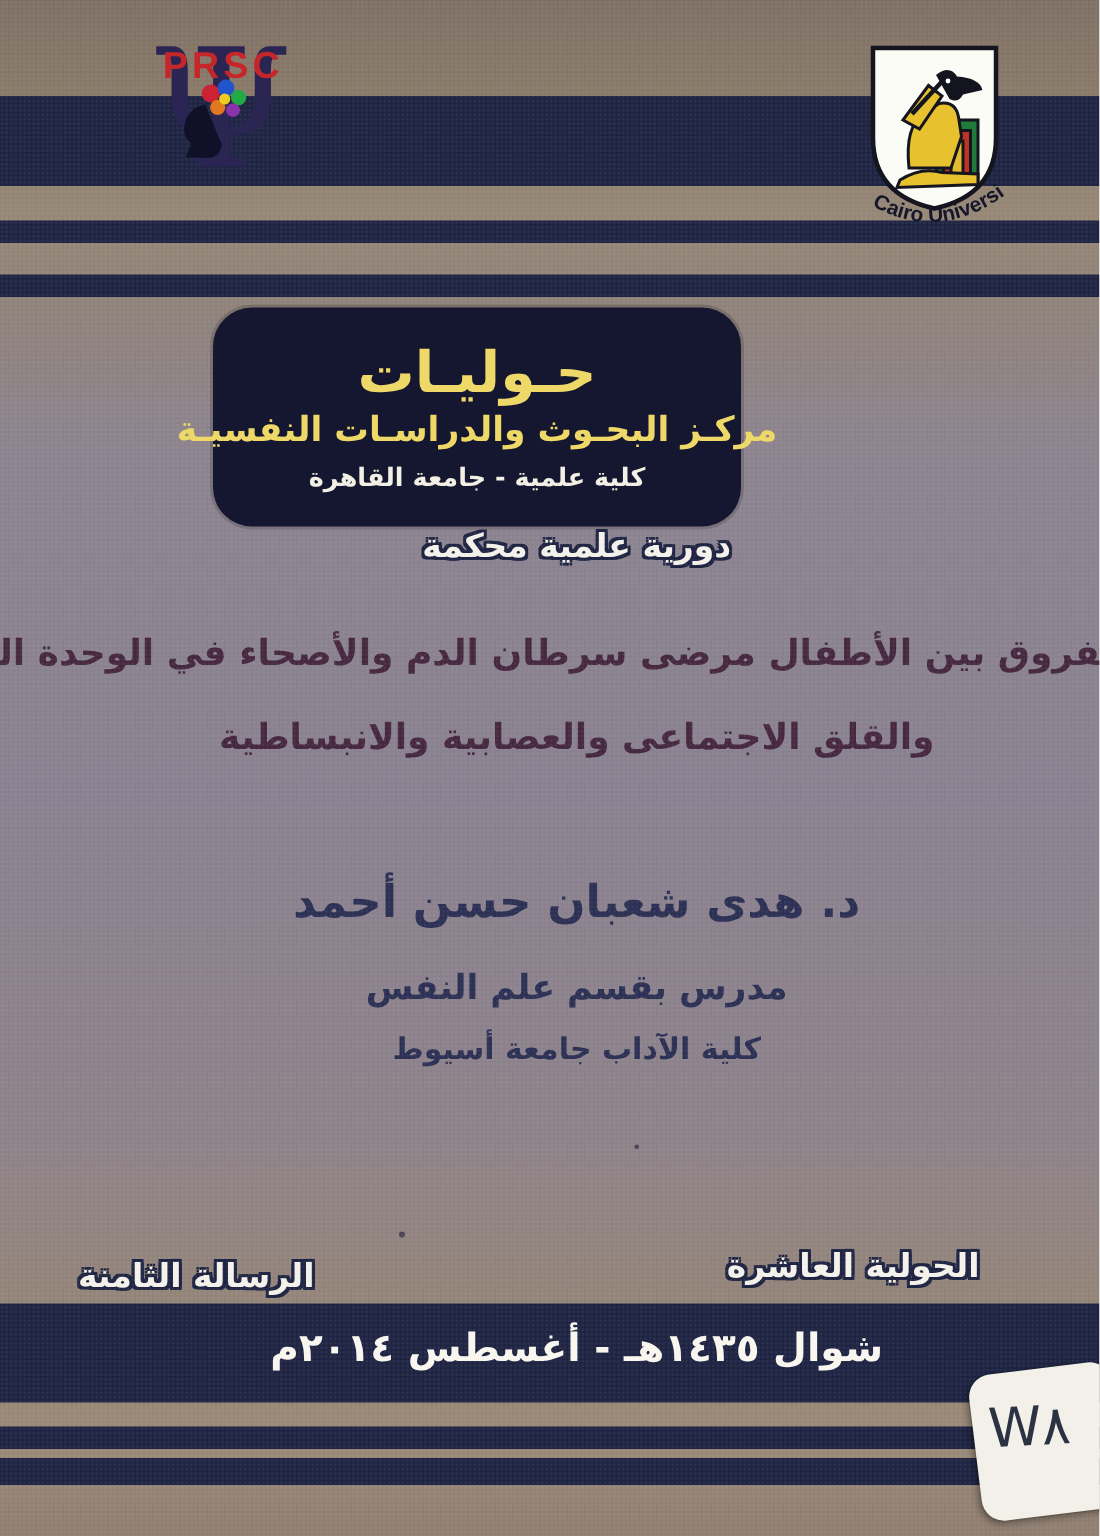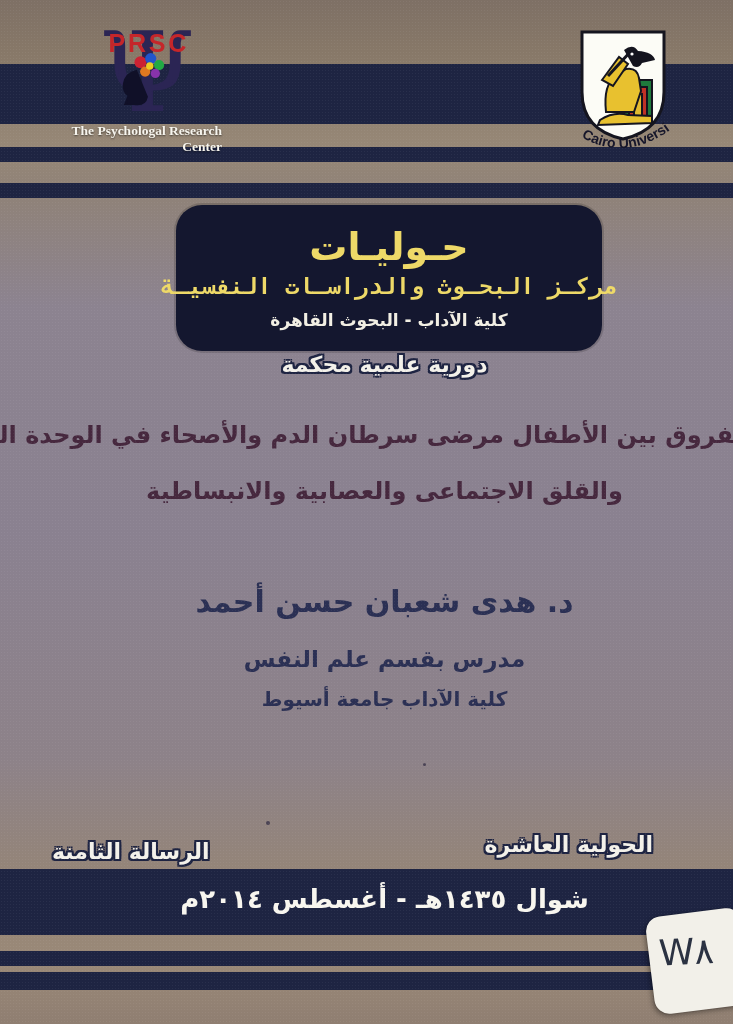--- a/index.html
+++ b/index.html
@@ -30,28 +30,27 @@
 
   .prsc{position:absolute; left:30px; top:14px; width:192px; text-align:right; z-index:3;}
   .prsc .ar{color:#f6f2e2; font-weight:bold; font-size:13px; margin-top:-6px;
             text-shadow:0 1px 2px rgba(0,0,0,.55);}
   .prsc .en{color:#f7f5ee; font-family:"Liberation Serif", serif; font-weight:bold;
             font-size:13.5px; margin-top:1px; text-shadow:0 1px 2px rgba(0,0,0,.55);}
 
   .cu{position:absolute; left:558px; top:28px; width:130px; z-index:3;}
 
   .jbox{
-    position:absolute; left:142px; top:205px; width:426px; height:146px;
+    position:absolute; left:142px; top:205px; width:352px; height:146px;
     background:var(--box_navy); border-radius:26px; z-index:2;
     display:flex; flex-direction:column; align-items:center; justify-content:center;
     box-shadow:0 0 0 2px rgba(0,0,0,0.15);
-    margin-left:34px;
   }
   .jbox .l1{color:var(--yellow); font-size:38px; font-weight:bold; line-height:1.15; white-space:nowrap;}
-  .jbox .l2{color:var(--yellow); font-size:23px; font-weight:bold; margin-top:4px; white-space:nowrap;font-family:Liberation Mono, monospace;}
+  .jbox .l2{color:var(--yellow); font-size:23px; font-weight:bold; margin-top:4px; white-space:nowrap;}
   .jbox .l3{color:#f2efe4; font-size:17px; font-weight:bold; margin-top:9px; white-space:nowrap;}
 
   .ctr{position:absolute; left:0; width:733px; text-align:center; white-space:nowrap;padding-left:18px;}
   .outlined{
     color:var(--cream); font-weight:bold;
     text-shadow:-2px -2px 0 var(--navy), 2px -2px 0 var(--navy), -2px 2px 0 var(--navy),
                  2px 2px 0 var(--navy), 0 -2px 0 var(--navy), 0 2px 0 var(--navy),
                 -2px 0 0 var(--navy), 2px 0 0 var(--navy);
   }
   .jtype{top:352px; font-size:22px;}
@@ -98,21 +97,20 @@
       <g>
         <circle cx="68" cy="52" r="6.5" fill="#cc2233"></circle>
         <circle cx="79" cy="48" r="6" fill="#2255cc"></circle>
         <circle cx="88" cy="55" r="5.5" fill="#22aa44"></circle>
         <circle cx="73" cy="62" r="5.5" fill="#e07820"></circle>
         <circle cx="84" cy="64" r="5" fill="#8833aa"></circle>
         <circle cx="78" cy="56" r="4" fill="#eecc22"></circle>
       </g>
       <text x="77" y="41" font-size="27" font-weight="bold" letter-spacing="3" fill="var(--prsc_red)" text-anchor="middle" font-family="Liberation Sans, sans-serif">PRSC</text>
     </svg>
-    <div class="en">The Psychologal Research Center</div>
   </div>
 
   <div class="cu">
     <svg width="130" height="135" viewBox="0 0 130 135">
       <path d="M24,4 H106 V64 Q106,102 65,111 Q24,102 24,64 Z" fill="#fcfcf6" stroke="#15151f" stroke-width="3"></path>
 
       <rect x="66" y="52" width="28" height="40" fill="#1f7a3c" stroke="#15151f" stroke-width="2"></rect>
       <rect x="71" y="59" width="18" height="33" fill="#c03226" stroke="#15151f" stroke-width="2"></rect>
       <rect x="76" y="66" width="8" height="26" fill="#e3bb2f" stroke="#15151f" stroke-width="2"></rect>
 
@@ -126,21 +124,21 @@
       <path id="cuArc" d="M18,106 Q65,136 112,102" fill="none"></path>
       <text font-size="14" font-weight="bold" fill="#16162a" font-family="Liberation Sans, sans-serif">
         <textPath href="#cuArc" startOffset="6">Cairo University</textPath>
       </text>
     </svg>
   </div>
 
   <div class="jbox">
     <div class="l1" dir="rtl">حـوليـات</div>
     <div class="l2" dir="rtl">مركـز البحـوث والدراسـات النفسيـة</div>
-    <div class="l3" dir="rtl">كلية الآداب - البحوث القاهرة</div>
+    <div class="l3" dir="rtl">كلية علمية - جامعة القاهرة</div>
   </div>
 
   <div class="ctr outlined jtype" dir="rtl">دورية علمية محكمة</div>
 
   <div class="ctr t1" dir="rtl">الفروق بين الأطفال مرضى سرطان الدم والأصحاء في الوحدة النفسية</div>
   <div class="ctr t2" dir="rtl">والقلق الاجتماعى والعصابية والانبساطية</div>
 
   <div class="ctr aname" dir="rtl">د. هدى شعبان حسن أحمد</div>
   <div class="ctr apos" dir="rtl">مدرس بقسم علم النفس</div>
   <div class="ctr aaff" dir="rtl">كلية الآداب جامعة أسيوط</div>

